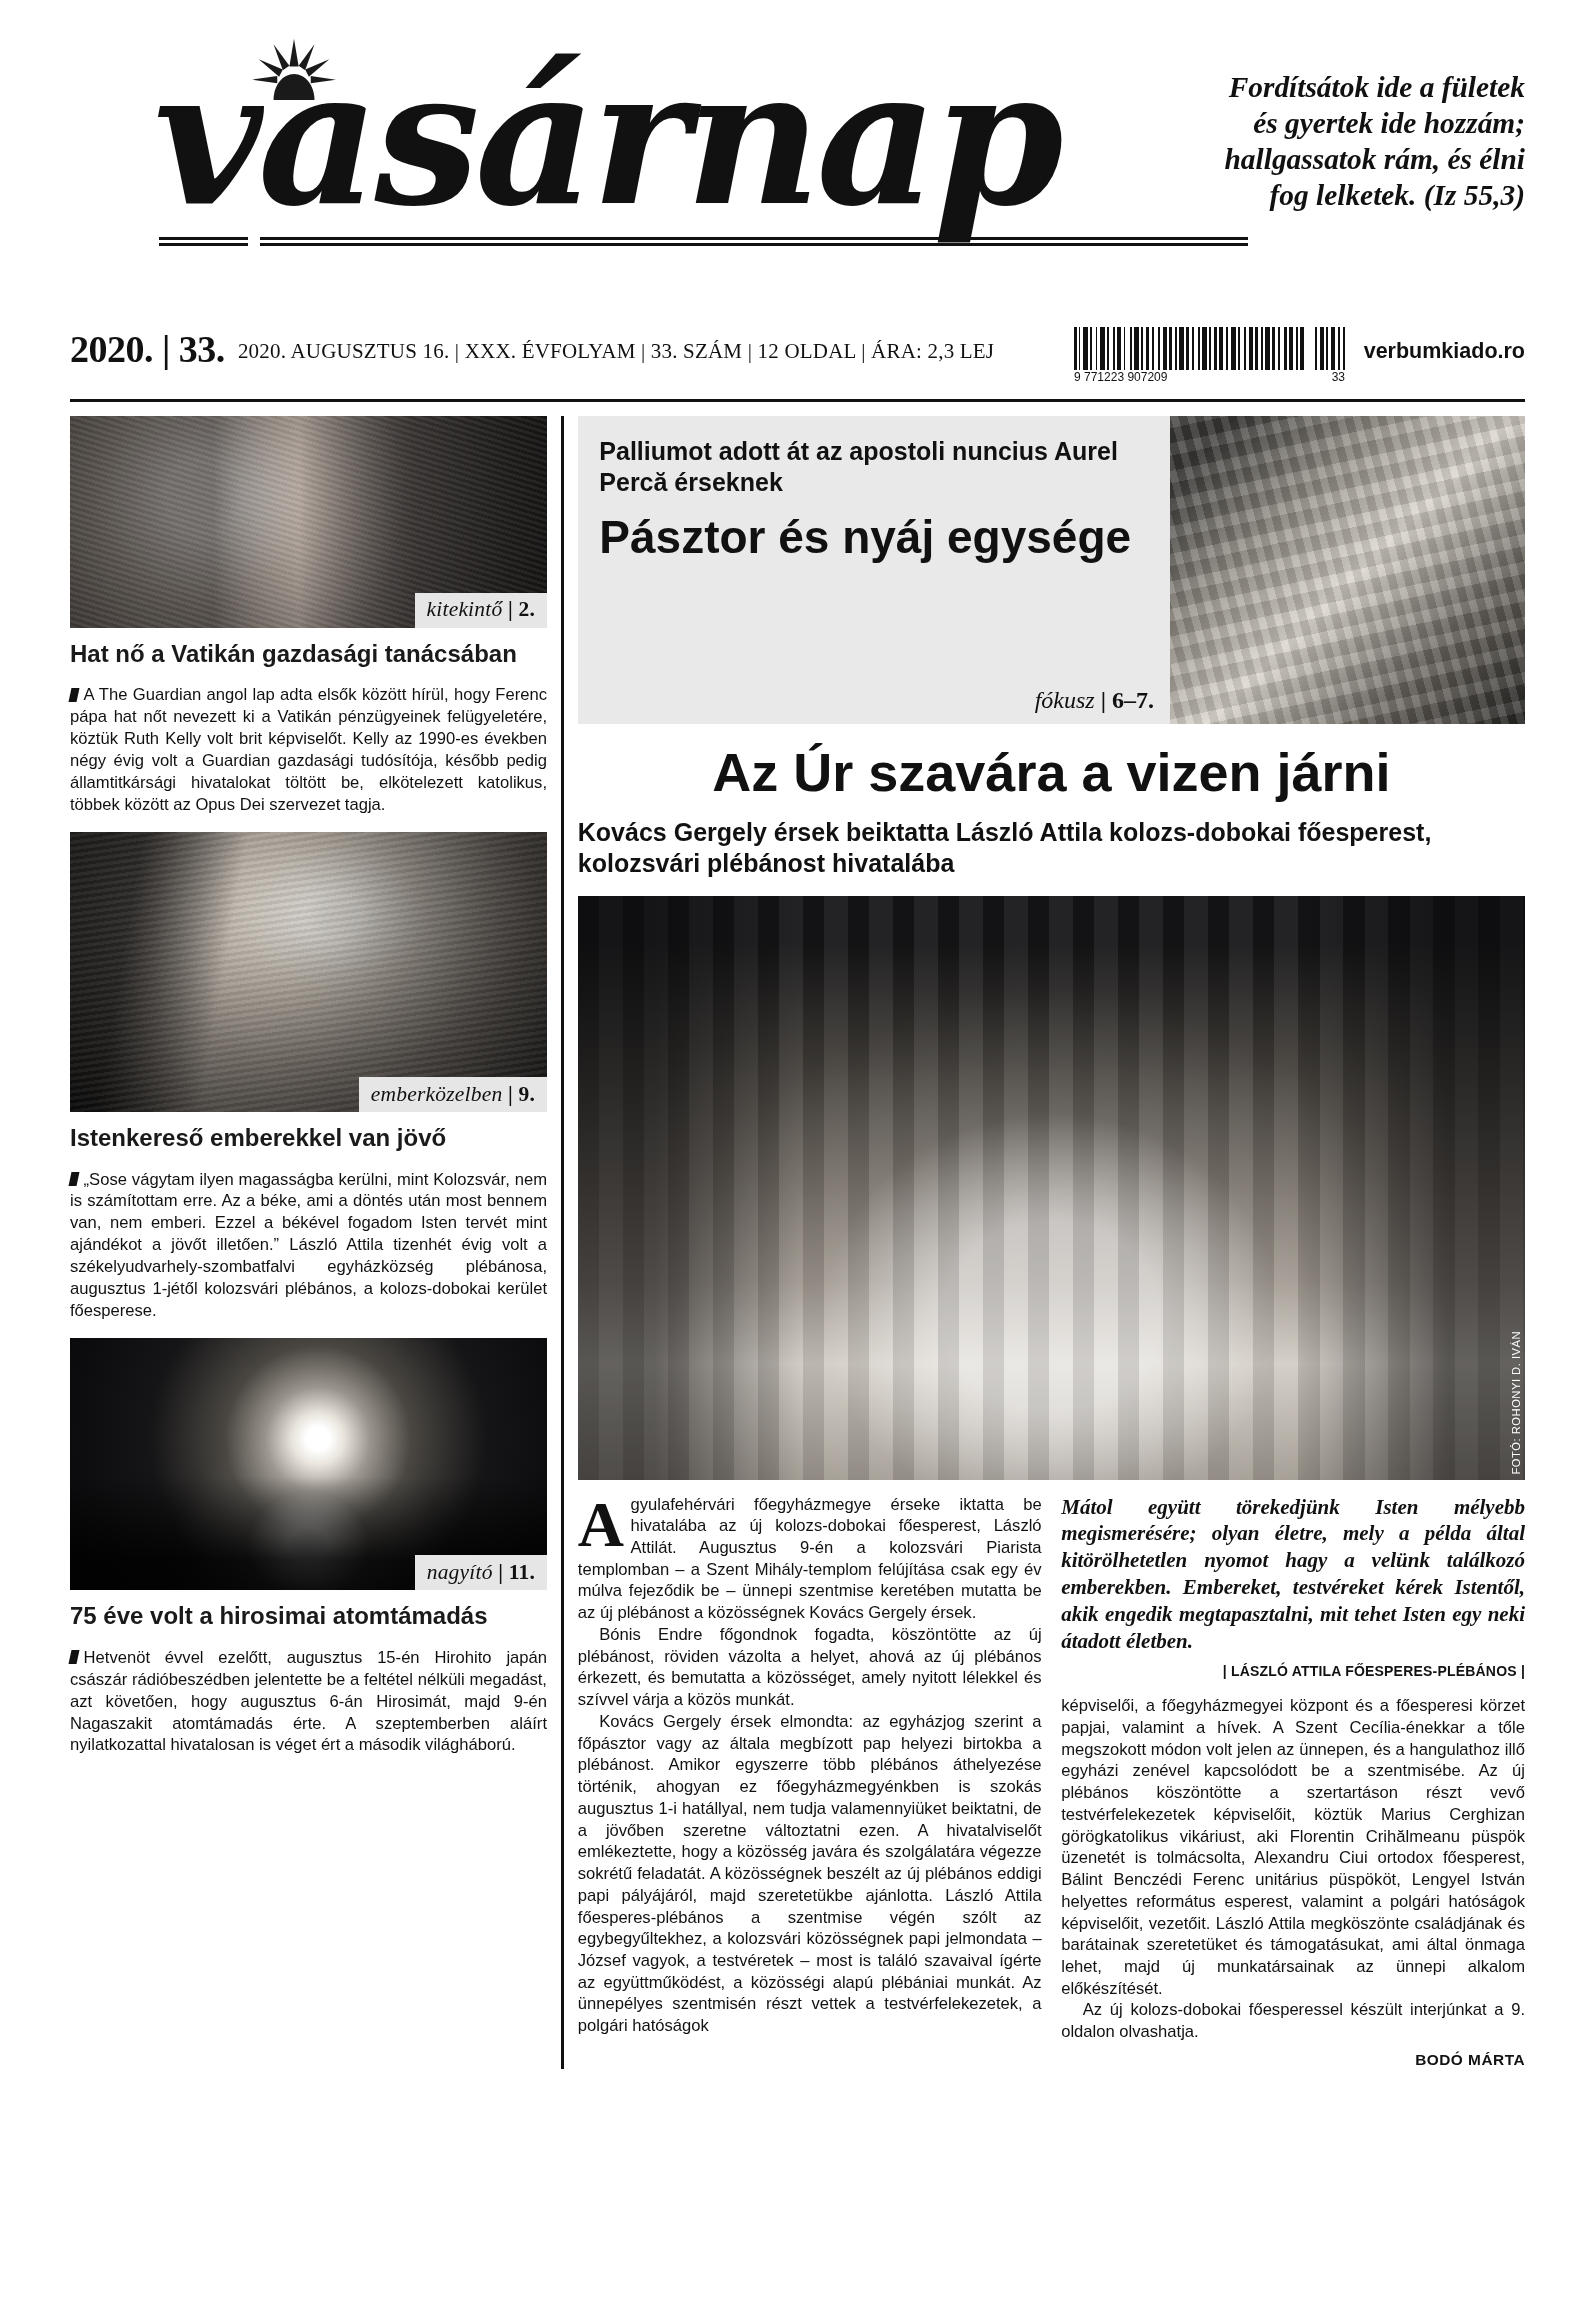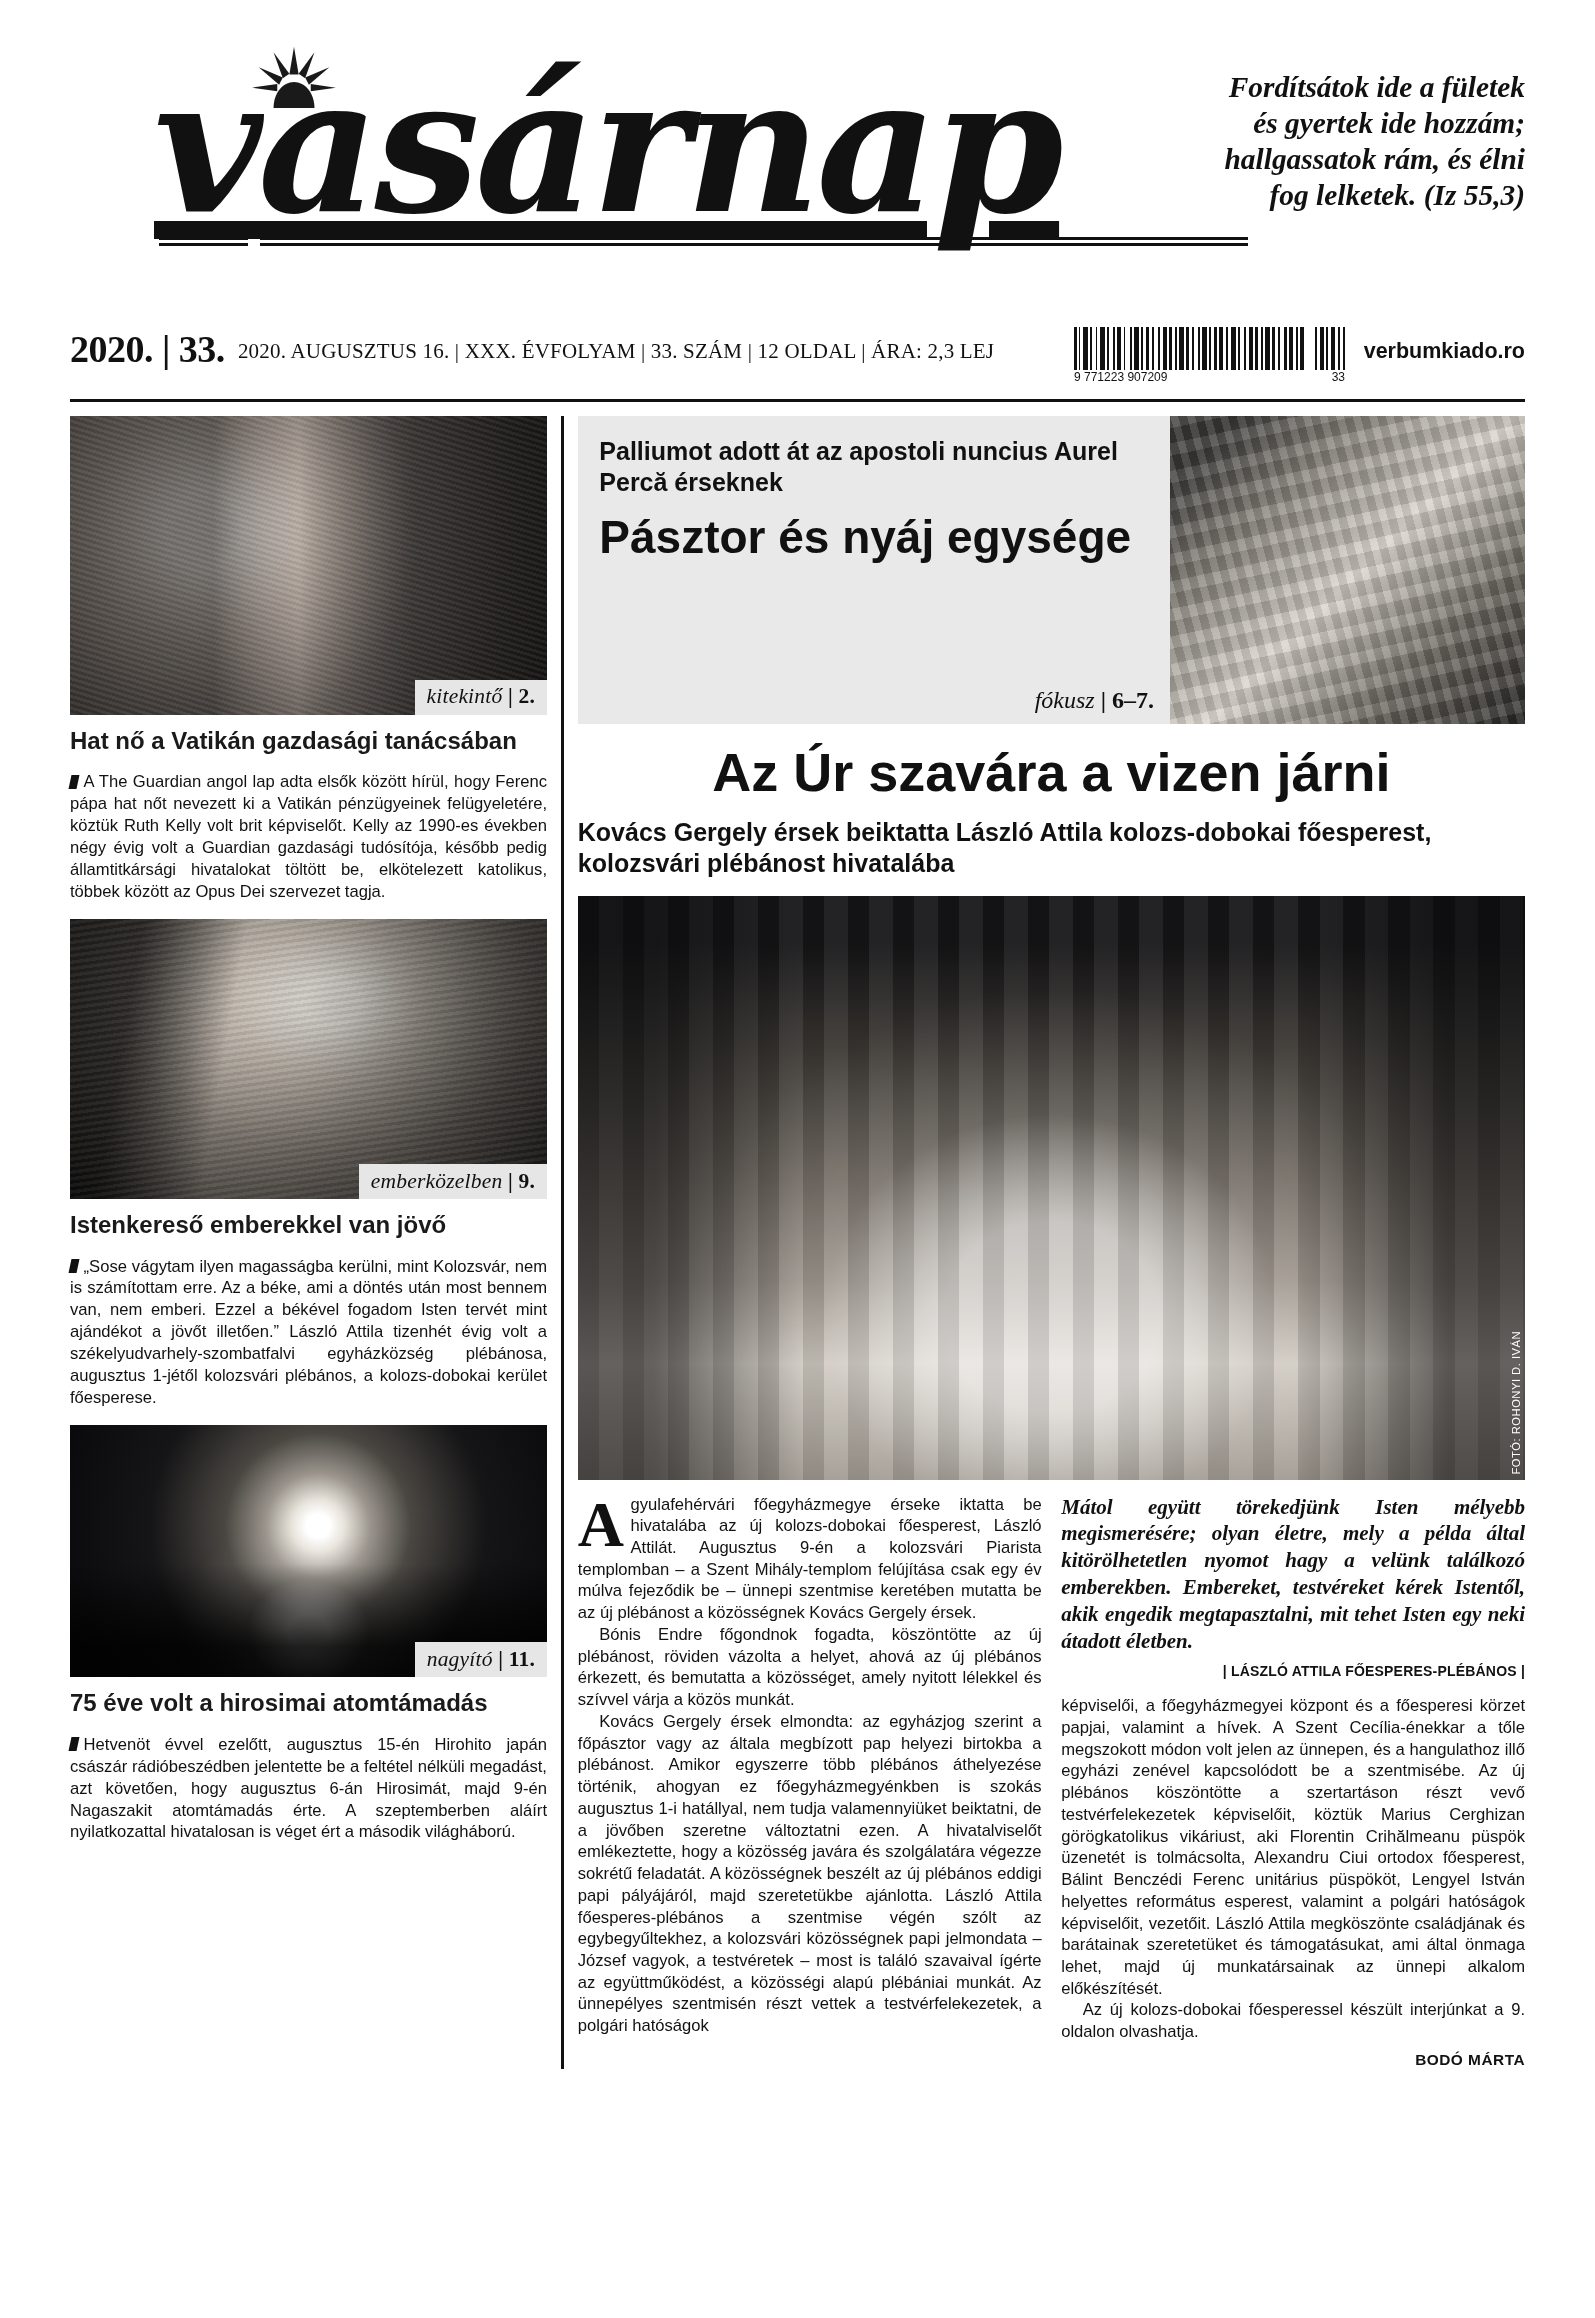--- a/index.html
+++ b/index.html
@@ -21,23 +21,22 @@
 
   
   .masthead {
     position: relative;
     padding-top: 51px;
     height: 322px;
   }
   .logo-block {
     position: absolute;
     left: 84px;
-    top: 69px;
+    top: 61px;
     width: 1075px;
-    text-decoration: underline;
   }
   .logo-word {
     font-family: "DejaVu Serif", serif;
     font-style: italic;
     font-weight: bold;
     font-size: 187px;
     line-height: 0.82;
     letter-spacing: -4.7px;
     color: #111;
   }
@@ -313,21 +312,21 @@
     text-align: right;
     font-family: "Liberation Sans", sans-serif;
     font-weight: bold;
     font-size: 15.4px;
     letter-spacing: 0.5px;
     margin-top: 8.4px;
   }
 
   
   .block { margin-bottom: 16px; }
-  .p-kitekinto { height: 299px; }
+  .p-kitekinto { height: 212px; }
   .p-ember { height: 280px; }
   .p-nagyito { height: 252px; }
 </style>
 </head>
 <body>
 
 <div class="page">
 
   <div class="masthead">
 

